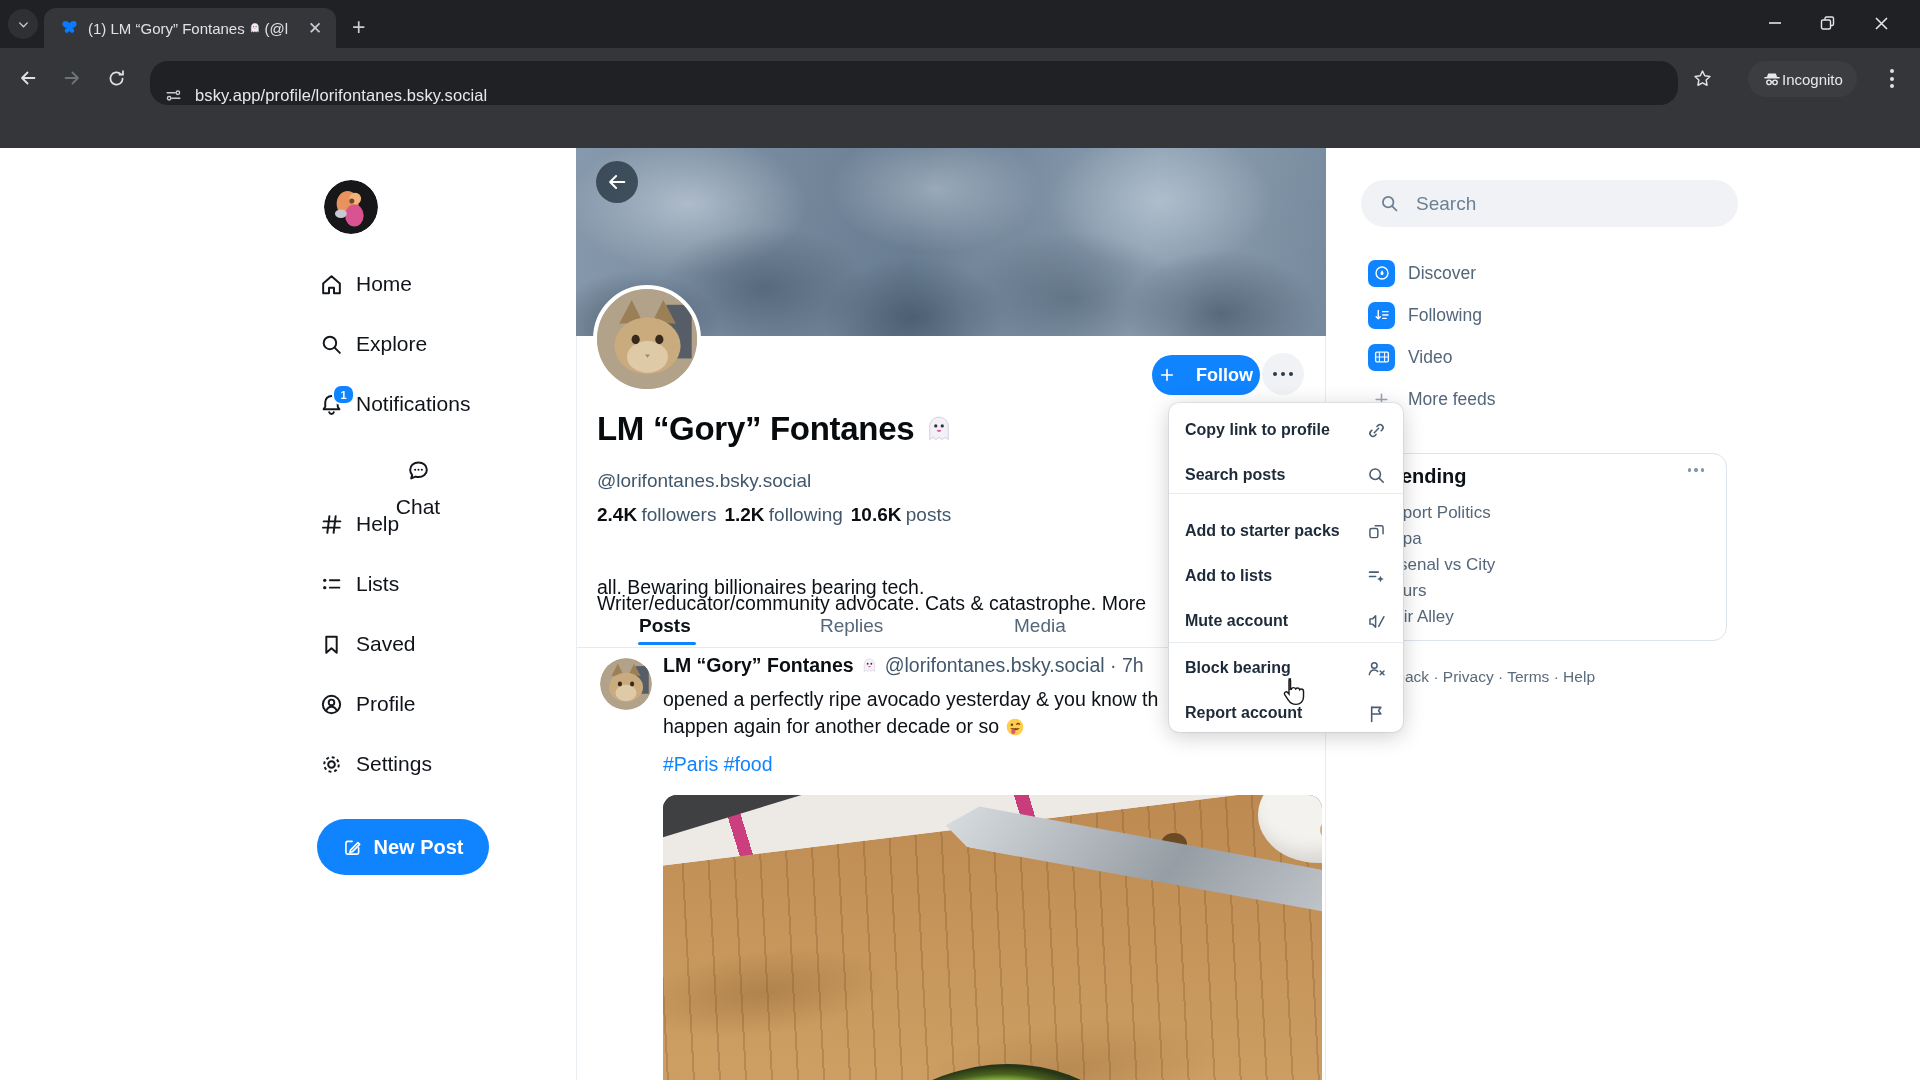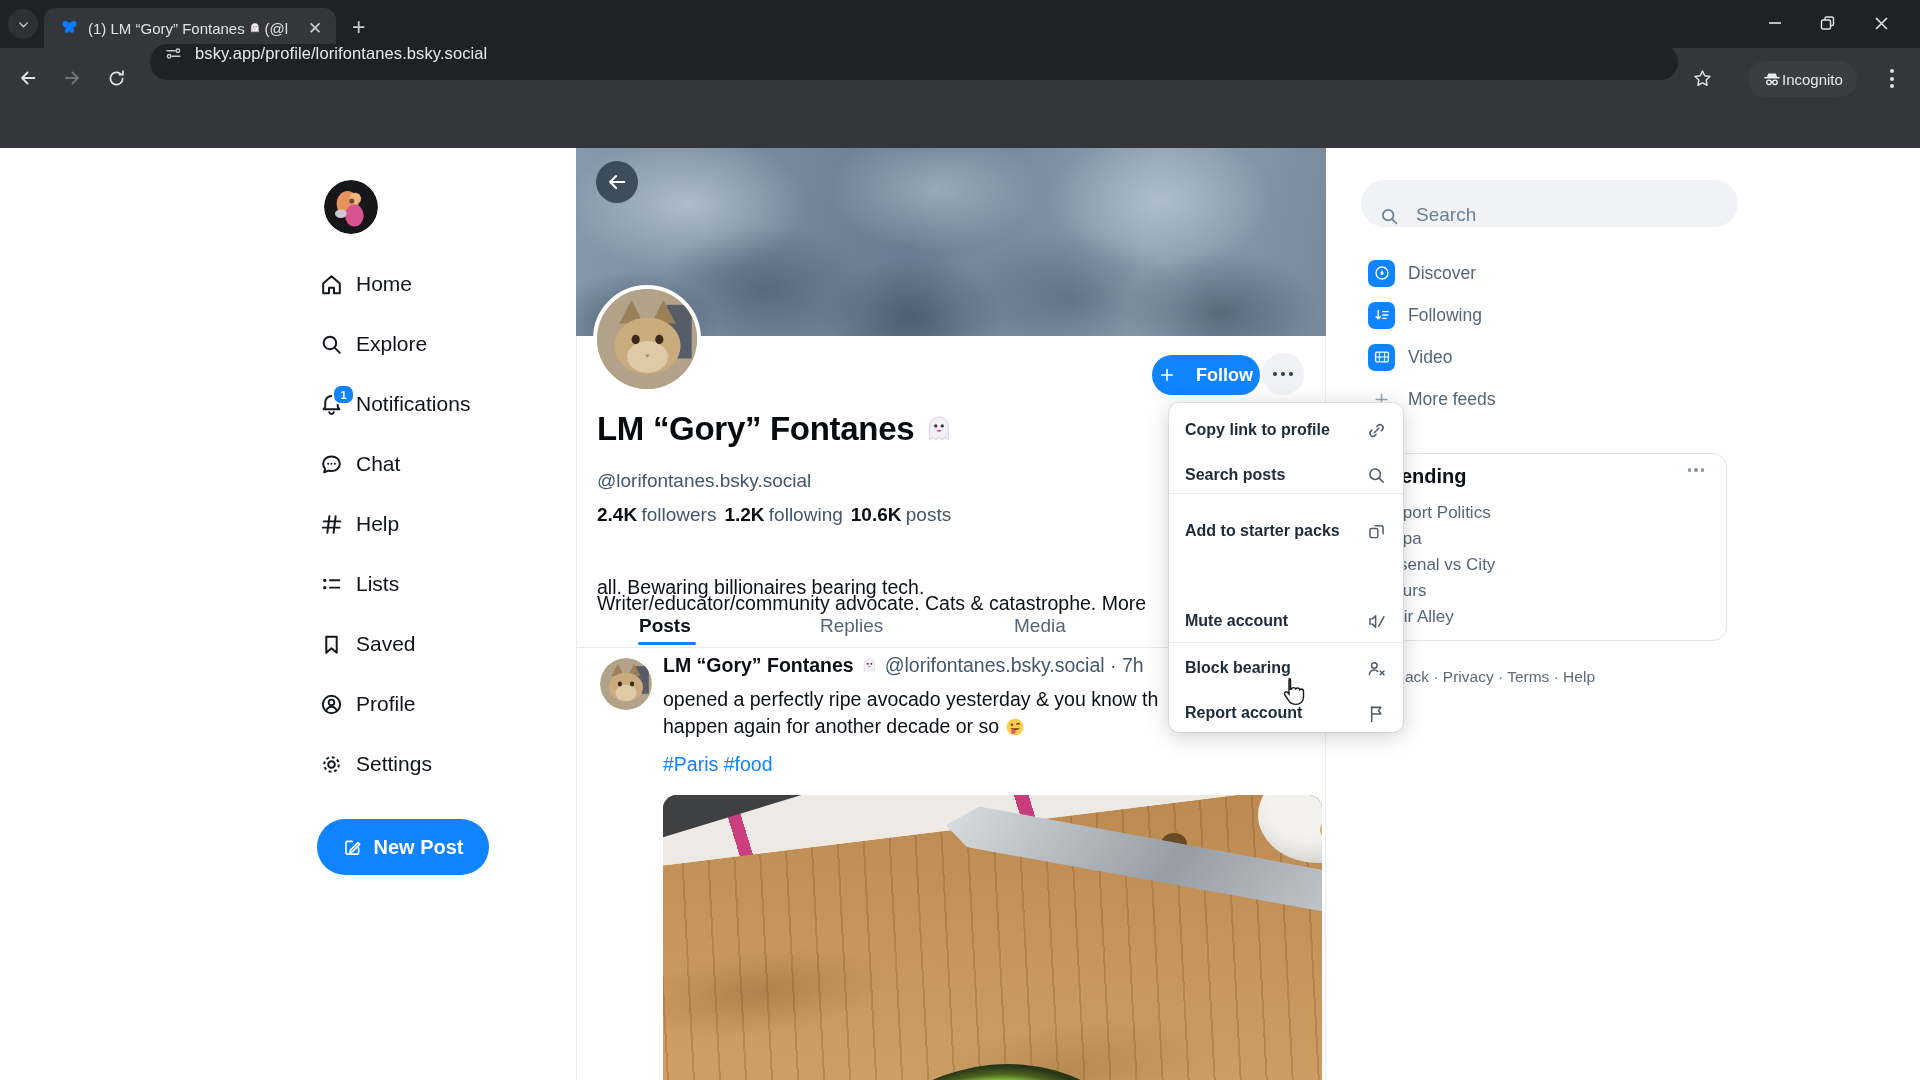--- a/index.html
+++ b/index.html
@@ -13,22 +13,22 @@
   .tab{left:44px;top:8px;width:292px;height:40px;background:#35363a;border-radius:12px 12px 0 0;
        display:flex;align-items:center;padding:0 10px 0 16px;box-sizing:border-box;}
   .tab-title{color:#dfe1e5;font-size:15px;white-space:nowrap;overflow:hidden;max-width:200px;
              display:flex;align-items:center;gap:4px;}
   .tab-close{margin-left:auto;color:#c9ccd1;font-size:17px;width:22px;height:22px;border-radius:50%;
              display:flex;align-items:center;justify-content:center;}
   .newtab{left:352px;top:16px;color:#c9ccd1;font-size:23px;line-height:23px;}
   .wctl{top:10px;color:#e4e6e9;width:30px;height:26px;display:flex;align-items:center;justify-content:center;}
   .toolbar{left:0;top:48px;width:1920px;height:100px;background:#35363a;}
   .navic{top:64px;width:28px;height:28px;display:flex;align-items:center;justify-content:center;}
-  .omnibox{left:150px;top:44px;width:1528px;height:36px;background:#202124;border-radius:18px;
-           display:flex;align-items:flex-start;padding:0 14px;box-sizing:border-box;gap:12px;}
+  .omnibox{left:150px;top:61px;width:1528px;height:44px;background:#202124;border-radius:18px;
+           display:flex;align-items:flex-end;padding:0 14px;box-sizing:border-box;gap:12px;}
   .url{color:#e6e8ea;font-size:16.5px;letter-spacing:.1px;}
   .incog{left:1748px;top:61px;height:36px;background:#3c3d41;border-radius:18px;display:flex;
          align-items:center;gap:0;padding:0 14px;color:#e6e8ea;font-size:15px;}
   
   .nav-item{left:318px;width:200px;height:40px;display:flex;align-items:center;gap:12px;
             color:#10141a;font-size:21px;}
   .nav-ic{width:26px;height:26px;position:relative;display:flex;align-items:center;justify-content:center;}
   .badge{position:absolute;left:14px;top:-7px;min-width:17px;height:17px;border-radius:9px;background:#1083fe;
          color:#fff;font-size:11px;font-weight:bold;display:flex;align-items:center;justify-content:center;
          border:2px solid #fff;box-sizing:content-box;padding:0 1px;}
@@ -96,21 +96,21 @@
               clip-path:polygon(0 0,100% 0,0 100%);}
   
   .menu{left:1169px;top:403px;width:234px;height:329px;background:#fff;border-radius:10px;z-index:50;
         box-shadow:0 4px 22px rgba(0,0,0,.2), 0 0 0 1px #eceff3;}
   .mi{position:absolute;left:0;width:234px;height:44px;display:flex;align-items:center;
       padding:0 16px;box-sizing:border-box;font-size:16px;font-weight:600;color:#1d2a3a;}
   .mi .mic{margin-left:auto;width:22px;height:22px;display:flex;align-items:center;justify-content:center;}
   .mdiv{position:absolute;left:0;width:234px;height:1px;background:#e6ebf0;}
   
   .search{left:1361px;top:180px;width:377px;height:47px;border-radius:24px;background:#f0f2f5;
-          display:flex;align-items:flex-end;gap:14px;padding:0 18px;box-sizing:border-box;}
+          display:flex;align-items:center;gap:14px;padding:0 18px;box-sizing:border-box;}
   .search input{border:none;background:transparent;outline:none;font-size:19px;color:#1d2a3a;width:280px;
                 font-family:"Liberation Sans",sans-serif;}
   .search input::placeholder{color:#6b7f95;}
   .feedrow{left:1368px;width:330px;height:28px;display:flex;align-items:center;gap:13px;
            font-size:17.5px;color:#54667a;}
   .feedic{width:27px;height:27px;border-radius:7px;background:#1083fe;display:flex;align-items:center;justify-content:center;}
   .trending{left:1361px;top:453px;width:366px;height:188px;border:1px solid #dde4ea;border-radius:14px;
             box-sizing:border-box;background:#fff;}
   .tr-title{position:absolute;left:20px;top:11px;font-size:20px;font-weight:bold;color:#0c1117;}
   .tr-dots{position:absolute;right:22px;top:14px;display:flex;gap:3px;}
@@ -244,21 +244,21 @@
   <div class="abs nav-item" style="top:384px;">
     <span class="nav-ic">
       <svg width="25" height="25" viewBox="0 0 24 24">
           <path d="M12 3.8a6 6 0 00-6 6v4.4L4.4 16.6h15.2L18 14.2V9.8a6 6 0 00-6-6z" fill="none" stroke="#14181d" stroke-width="1.9" stroke-linejoin="round"></path>
           <path d="M9.8 19.4a2.3 2.3 0 004.4 0" fill="none" stroke="#14181d" stroke-width="1.9" stroke-linecap="round"></path>
         </svg>
       <span class="badge">1</span>
     </span>
     <span>Notifications</span>
   </div>
-  <div class="abs nav-item" style="top:444px;">
+  <div class="abs nav-item" style="top:458px;flex-direction:column;">
     <span class="nav-ic">
         <svg width="25" height="25" viewBox="0 0 24 24">
           <path d="M12 4.3c4.5 0 8 3 8 7s-3.5 7-8 7c-1 0-2-.15-2.9-.45L5 19.6l.9-3.4C4.7 15 4 13.4 4 11.3c0-4 3.5-7 8-7z" fill="none" stroke="#14181d" stroke-width="1.9" stroke-linejoin="round"></path>
           <circle cx="8.8" cy="11.3" r="1" fill="#14181d"></circle>
           <circle cx="12" cy="11.3" r="1" fill="#14181d"></circle>
           <circle cx="15.2" cy="11.3" r="1" fill="#14181d"></circle>
         </svg>
       </span>
     <span>Chat</span>
   </div>
@@ -508,20 +508,29 @@
     <div class="mdiv" style="top:90px;"></div>
     <div class="mi" style="top:106px;">
       <span>Add to starter packs</span>
       <span class="mic">
           <svg width="21" height="21" viewBox="0 0 24 24">
             <rect x="4.5" y="8.5" width="9" height="10.5" rx="2" fill="none" stroke="#4a5d72" stroke-width="1.7"></rect>
             <path d="M10.5 5.5h7a2 2 0 012 2v7" fill="none" stroke="#4a5d72" stroke-width="1.7" stroke-linecap="round"></path>
           </svg>
         </span>
     </div>
+    <div class="mi" style="top:151px;">
+      <span>Add to lists</span>
+      <span class="mic">
+          <svg width="21" height="21" viewBox="0 0 24 24">
+            <path d="M4 7h10M4 12h7" stroke="#4a5d72" stroke-width="1.8" stroke-linecap="round"></path>
+            <path d="M16.5 11l1.2 2.6 2.6 1.2-2.6 1.2-1.2 2.6-1.2-2.6-2.6-1.2 2.6-1.2z" fill="#4a5d72"></path>
+          </svg>
+        </span>
+    </div>
     <div class="mi" style="top:196px;text-align:right;">
       <span>Mute account</span>
       <span class="mic">
           <svg width="21" height="21" viewBox="0 0 24 24">
             <path d="M11 5.5L7.5 9H4.5v6h3L11 18.5z" fill="none" stroke="#4a5d72" stroke-width="1.7" stroke-linejoin="round"></path>
             <path d="M14.5 17.5l6-11" stroke="#4a5d72" stroke-width="1.7" stroke-linecap="round"></path>
           </svg>
         </span>
     </div>
     <div class="mdiv" style="top:239px;"></div>

